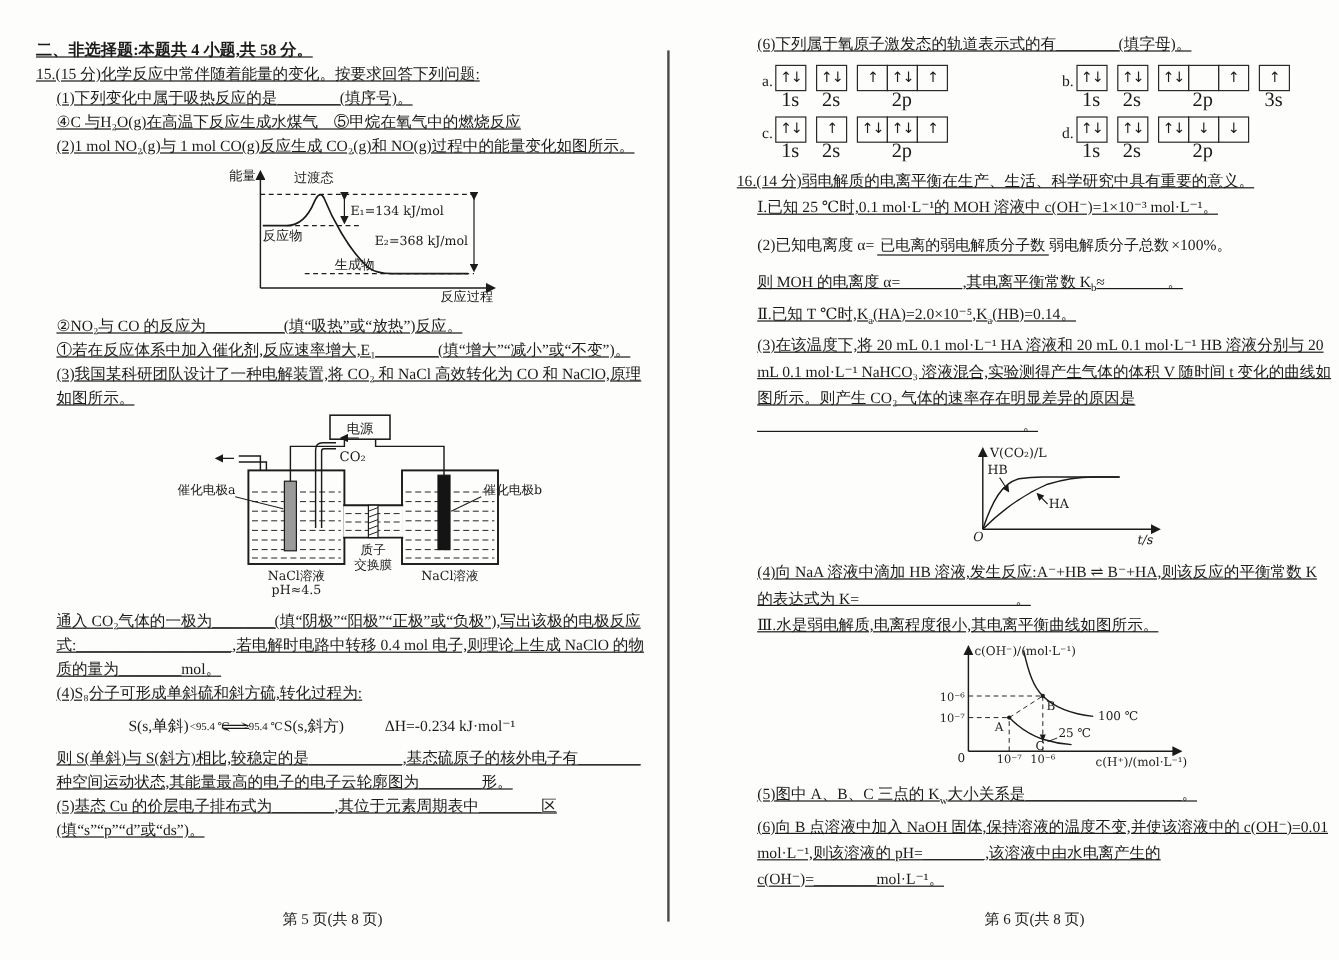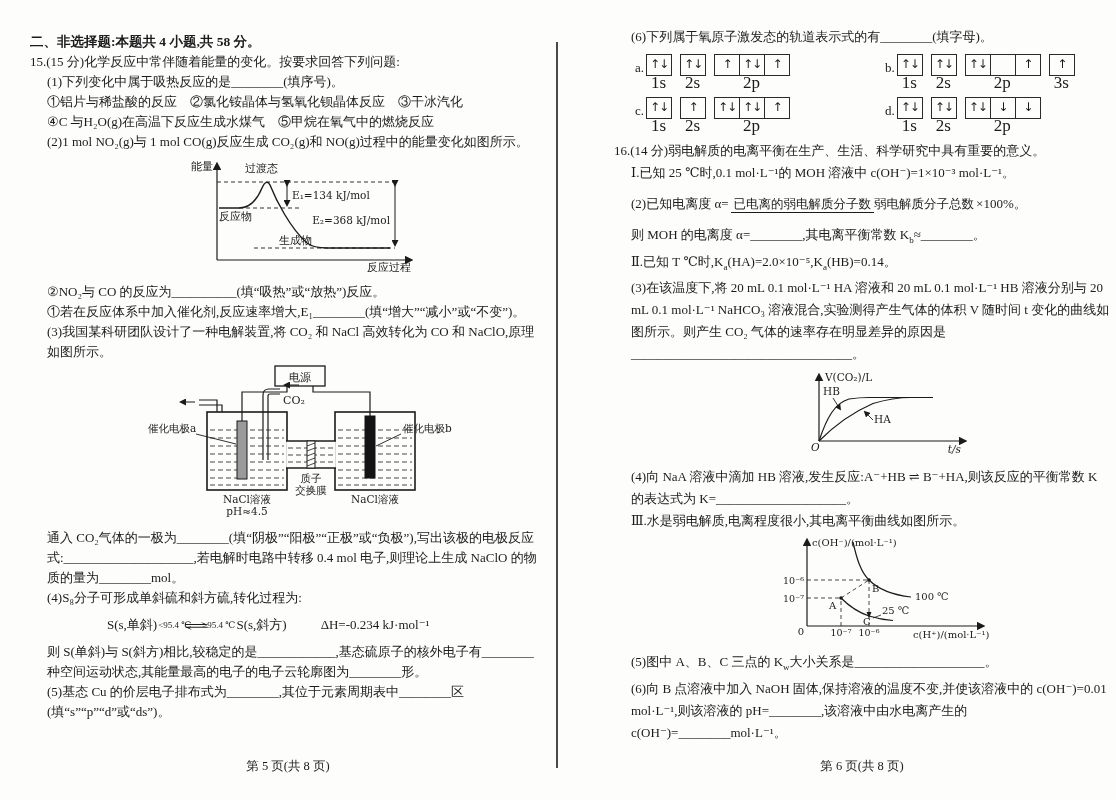--- a/index.html
+++ b/index.html
@@ -5,26 +5,26 @@
   html,body{margin:0;padding:0;}
   body{
     width:1116px;height:800px;position:relative;overflow:hidden;
     background:#fdfdfc;color:#1b1b1b;
     font-family:"Liberation Serif","DejaVu Serif",serif;
     font-size:13px;line-height:20px;
   }
   .page{position:absolute;}
   #page-left{left:30px;top:32px;width:512px;}
   #page-right{left:614px;top:26px;width:496px;line-height:22px;}
-  p{margin:0;}
+  p{margin:0;text-decoration:underline;}
   .bold{font-weight:bold;font-size:13.5px;}
   .ind{margin-left:17px;}
   .divider{position:absolute;left:556px;top:42px;width:2px;height:726px;background:#4a4a4a;}
   .footer{position:absolute;top:756px;width:300px;text-align:center;font-size:12.5px;}
-  #footer-left{left:138px;}
+  #footer-left{left:127px;}
   #footer-right{left:712px;}
   svg{font-family:"DejaVu Serif","Liberation Serif",serif;}
   svg text{fill:#1b1b1b;}
   .fig{display:block;}
   .fig-energy{margin:4px 0 4px 112px;}
   .fig-cell{margin:2px 0 2px 100px;}
   .fig-v{margin:2px 0 2px 150px;}
   .fig-kw{margin:2px 0 0 134px;}
   
   .eq-line{margin-left:60px;display:flex;align-items:center;height:34px;}
@@ -51,21 +51,20 @@
 </head>
 <body>
 
 <div class="divider"></div>
 
 <div class="page" id="page-left">
   <p class="bold">二、非选择题:本题共 4 小题,共 58 分。</p>
   <p>15.(15 分)化学反应中常伴随着能量的变化。按要求回答下列问题:</p>
   <div class="ind">
     <p>(1)下列变化中属于吸热反应的是________(填序号)。</p>
-    <p>①铝片与稀盐酸的反应　②氯化铵晶体与氢氧化钡晶体反应　③干冰汽化</p>
     <p>④C 与H₂O(g)在高温下反应生成水煤气　⑤甲烷在氧气中的燃烧反应</p>
     <p>(2)1 mol NO₂(g)与 1 mol CO(g)反应生成 CO₂(g)和 NO(g)过程中的能量变化如图所示。</p>
 
     <div class="fig fig-energy">
       <svg width="280" height="116" viewBox="0 0 280 116">
         <defs>
           <marker id="ah" markerWidth="7" markerHeight="7" refX="5" refY="3.5" orient="auto">
             <polygon points="0,0 7,3.5 0,7" fill="#1b1b1b"></polygon>
           </marker>
         </defs>

